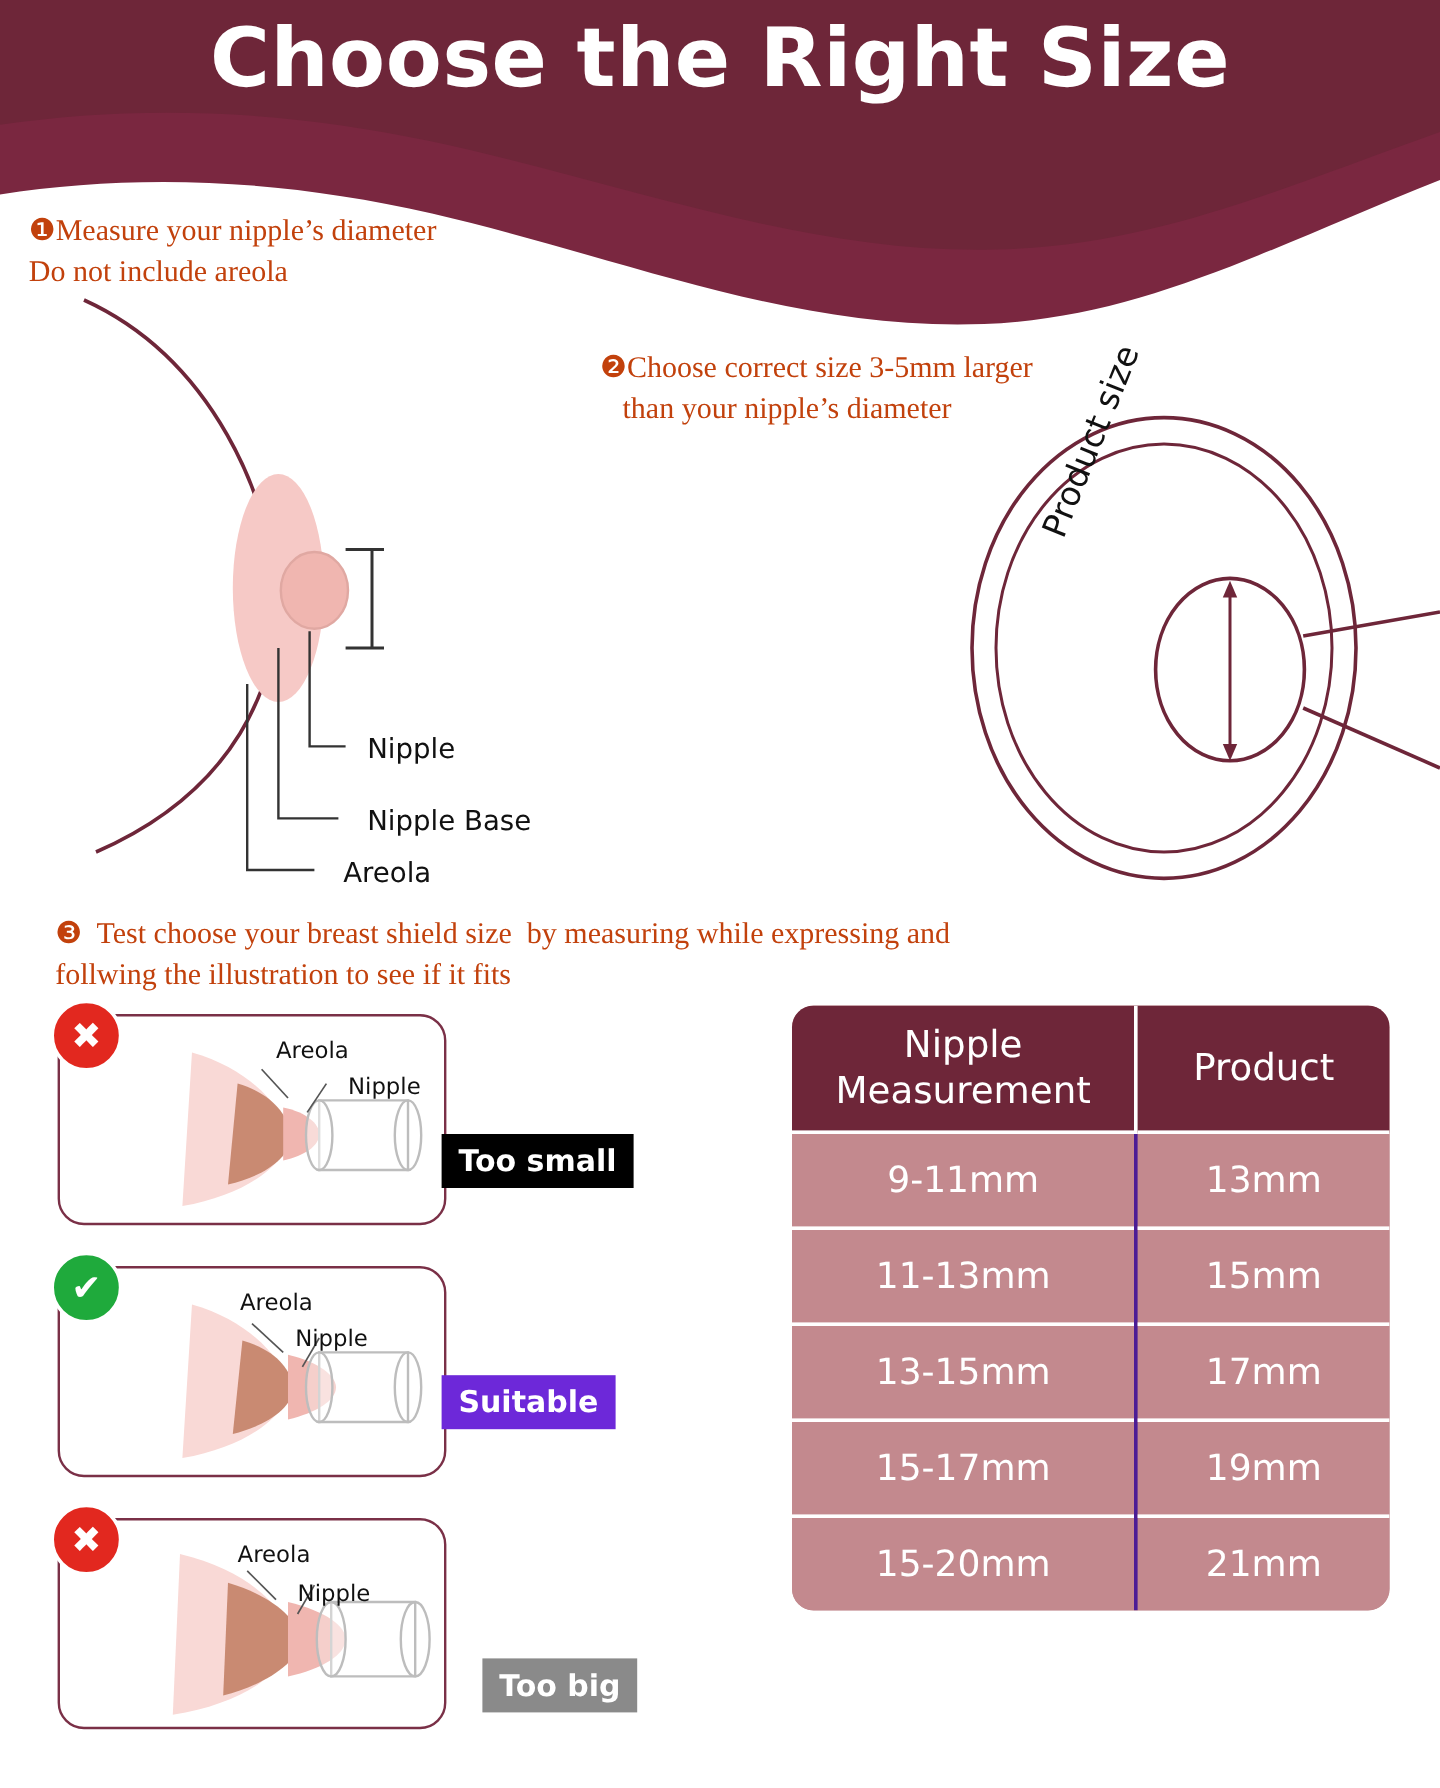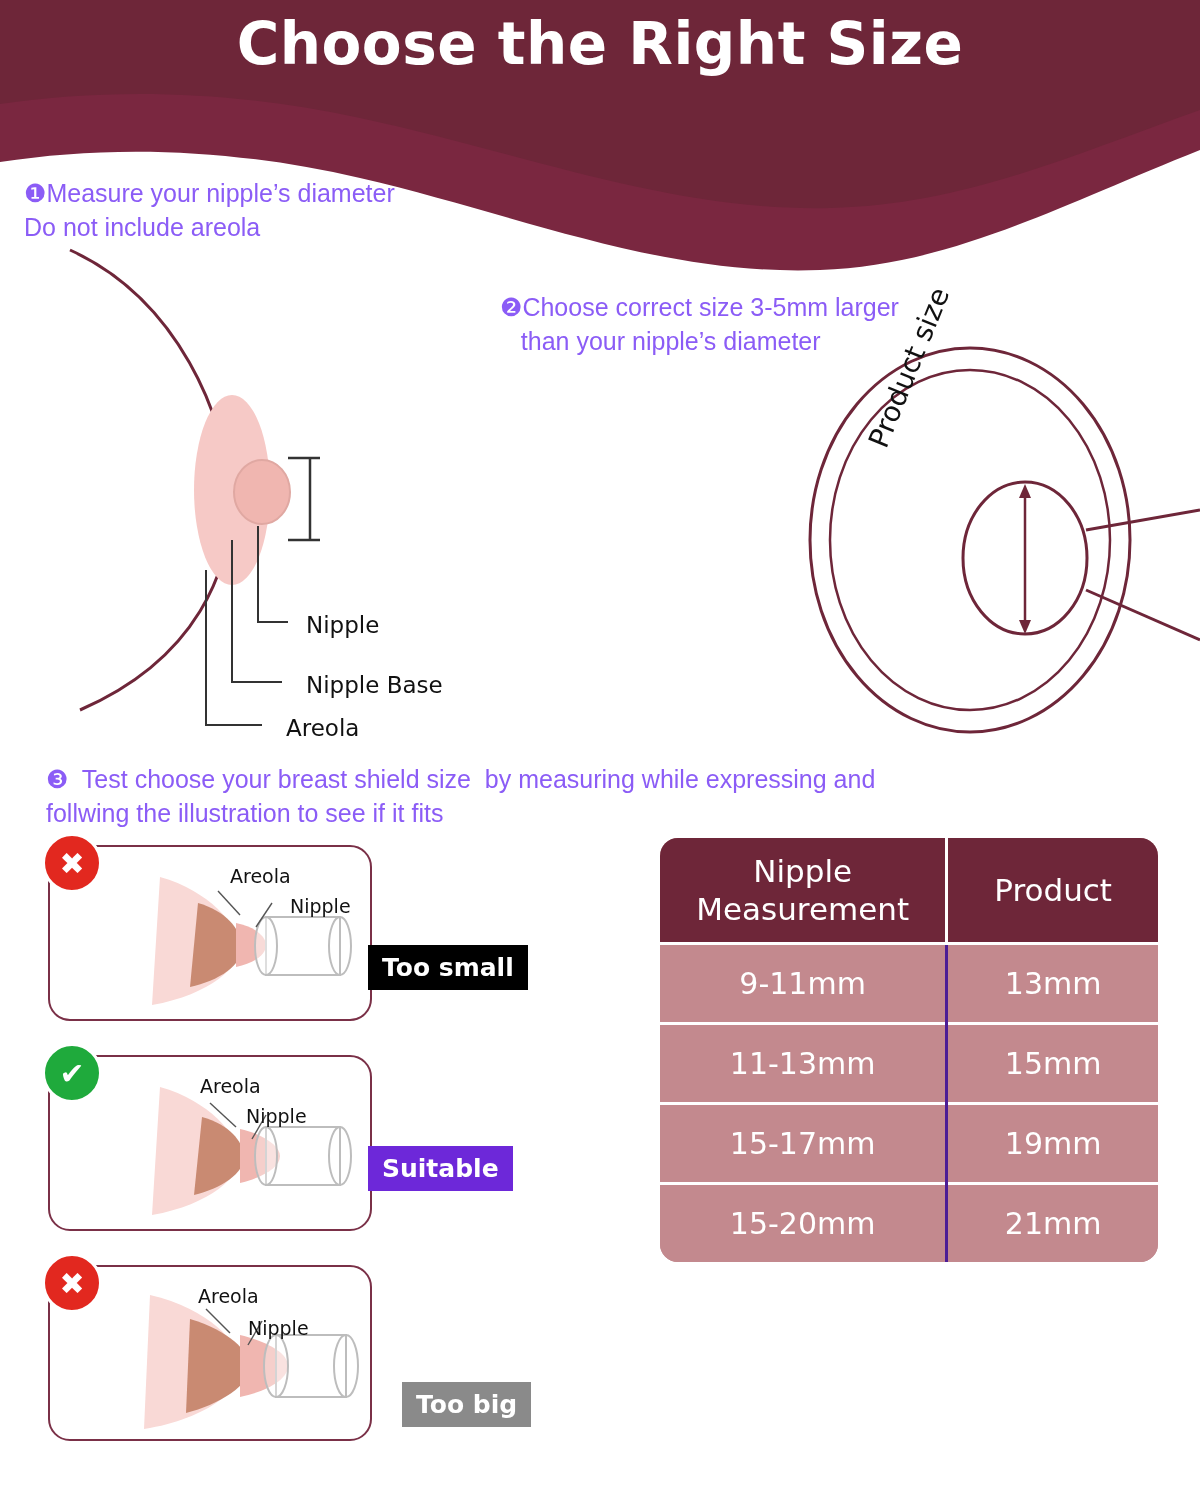--- a/index.html
+++ b/index.html
@@ -30,33 +30,33 @@
     height: 300px;
     pointer-events: none;
   }
   .banner-title {
     position: absolute;
     left: 0;
     top: 10px;
     width: 1200px;
     text-align: center;
     color: #ffffff;
-    font-size: 58px;
+    font-size: 68px;
     font-weight: bold;
     letter-spacing: 0.5px;
     font-family: "DejaVu Sans", sans-serif;
   }
 
   
   .txt {
     position: absolute;
-    color: #8b5cf6;
+    color: #c2410c;
     font-size: 25px;
     line-height: 34px;
-    font-family: Liberation Sans, sans-serif;
+    font-family: Liberation Serif, serif;
     white-space: pre;
   }
 
   
   #step1-text { left: 24px; top: 176px; }
   #step2-text { left: 500px; top: 290px; }
   #step3-text { left: 46px; top: 762px; font-size: 25px; }
 
   
   svg.art { position: absolute; overflow: visible; }
@@ -278,20 +278,24 @@
       <tbody>
         <tr>
           <td>9-11mm</td>
           <td>13mm</td>
         </tr>
         <tr>
           <td>11-13mm</td>
           <td>15mm</td>
         </tr>
         <tr>
+          <td>13-15mm</td>
+          <td>17mm</td>
+        </tr>
+        <tr>
           <td>15-17mm</td>
           <td>19mm</td>
         </tr>
         <tr>
           <td>15-20mm</td>
           <td>21mm</td>
         </tr>
       </tbody>
     </table>
   </div>

